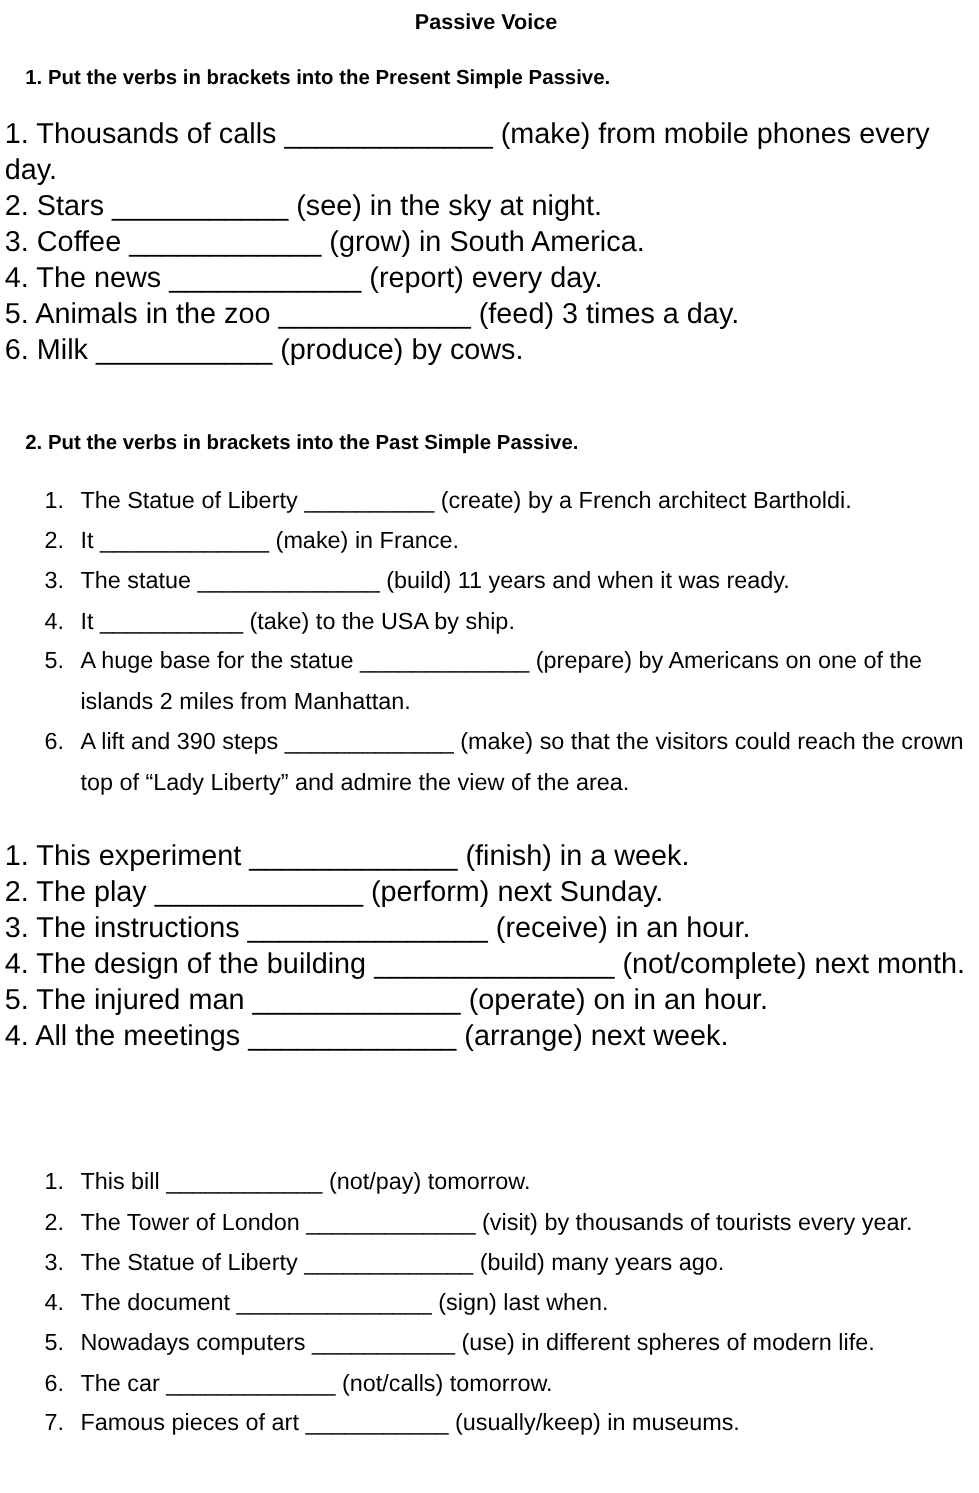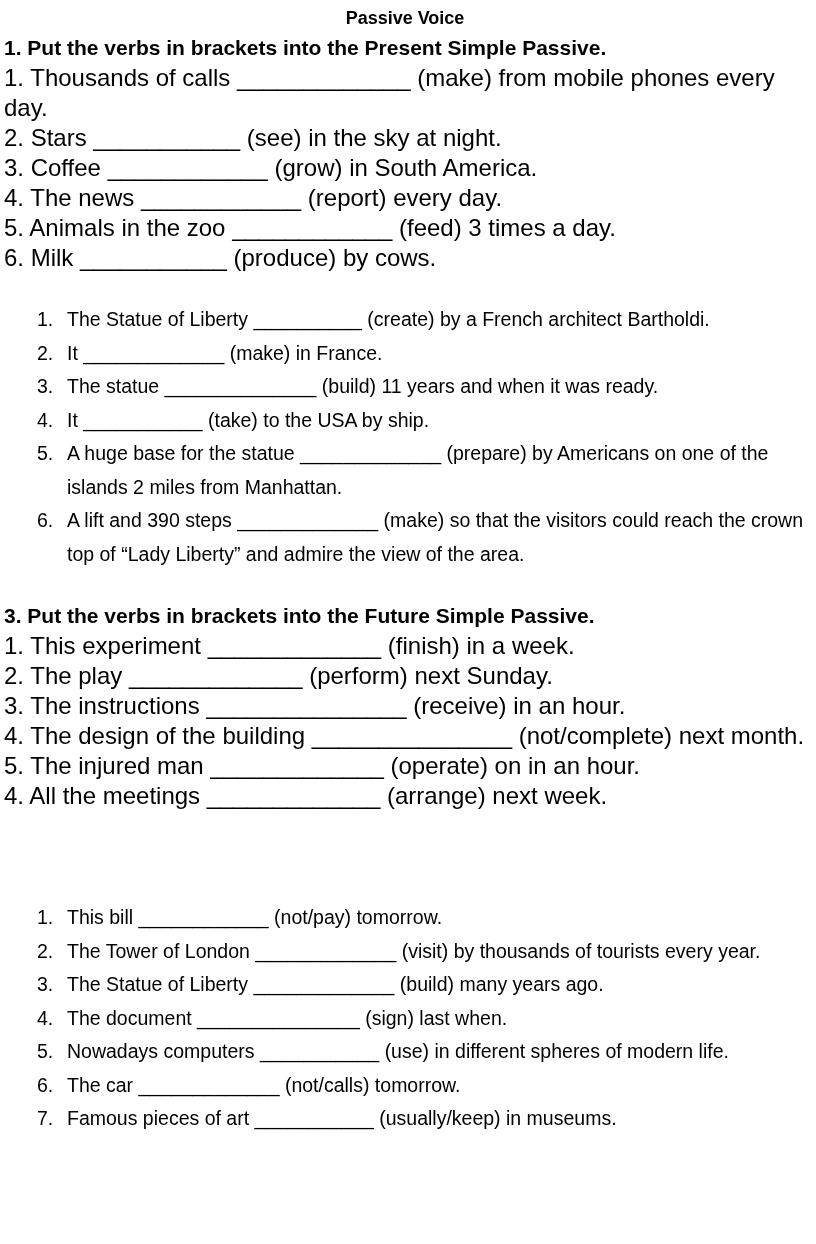--- a/index.html
+++ b/index.html
@@ -23,24 +23,24 @@
   }
   .doc-title {
     text-align: center;
     font-size: 18px;
     font-weight: bold;
     line-height: 30px;
     margin: 0;
     padding-right: 8px;
   }
   .section-heading {
-    font-size: 21px;
+    font-size: 17px;
     font-weight: bold;
     line-height: 30px;
-    margin: 0;
+    margin: 17px;
     white-space: nowrap;
   }
   .flat-list {
     margin: 0;
     padding: 0;
     list-style: none;
   }
   .flat-list > li {
     font-size: 24px;
     line-height: 30px;
@@ -80,32 +80,32 @@
     <li>1. Thousands of calls _____________ (make) from mobile phones every day.</li>
     <li>2. Stars ___________ (see) in the sky at night.</li>
     <li>3. Coffee ____________ (grow) in South America.</li>
     <li>4. The news ____________ (report) every day.</li>
     <li>5. Animals in the zoo ____________ (feed) 3 times a day.</li>
     <li>6. Milk ___________ (produce) by cows.</li>
   </ul>
 
   <div class="spacer-1"></div>
 
+  <div class="section-heading">2. Put the verbs in brackets into the Past Simple Passive.</div>
   <ul class="indent-list">
     <li><span class="num">1.</span><span>The Statue of Liberty __________ (create) by a French architect Bartholdi.</span></li>
     <li><span class="num">2.</span><span>It _____________ (make) in France.</span></li>
     <li><span class="num">3.</span><span>The statue ______________ (build) 11 years and when it was ready.</span></li>
     <li><span class="num">4.</span><span>It ___________ (take) to the USA by ship.</span></li>
     <li><span class="num">5.</span><span>A huge base for the statue _____________ (prepare) by Americans on one of the islands 2 miles from Manhattan.</span></li>
     <li><span class="num">6.</span><span> A lift and 390 steps _____________ (make) so that the visitors could reach the crown top of “Lady Liberty” and admire the view of the area.</span></li>
   </ul>
 
   <div class="spacer-1"></div>
 
-  <div class="section-heading">3. Put the verbs in brackets into the Future Simple Passive.</div>
   <ul class="flat-list">
     <li>1. This experiment _____________ (finish) in a week.</li>
     <li>2. The play _____________ (perform) next Sunday.</li>
     <li>3. The instructions _______________ (receive) in an hour.</li>
     <li>4. The design of the building _______________ (not/complete) next month.</li>
     <li>5. The injured man _____________ (operate) on in an hour.</li>
     <li>4. All the meetings _____________ (arrange) next week.</li>
   </ul>
 
   <div class="spacer-2"></div>

